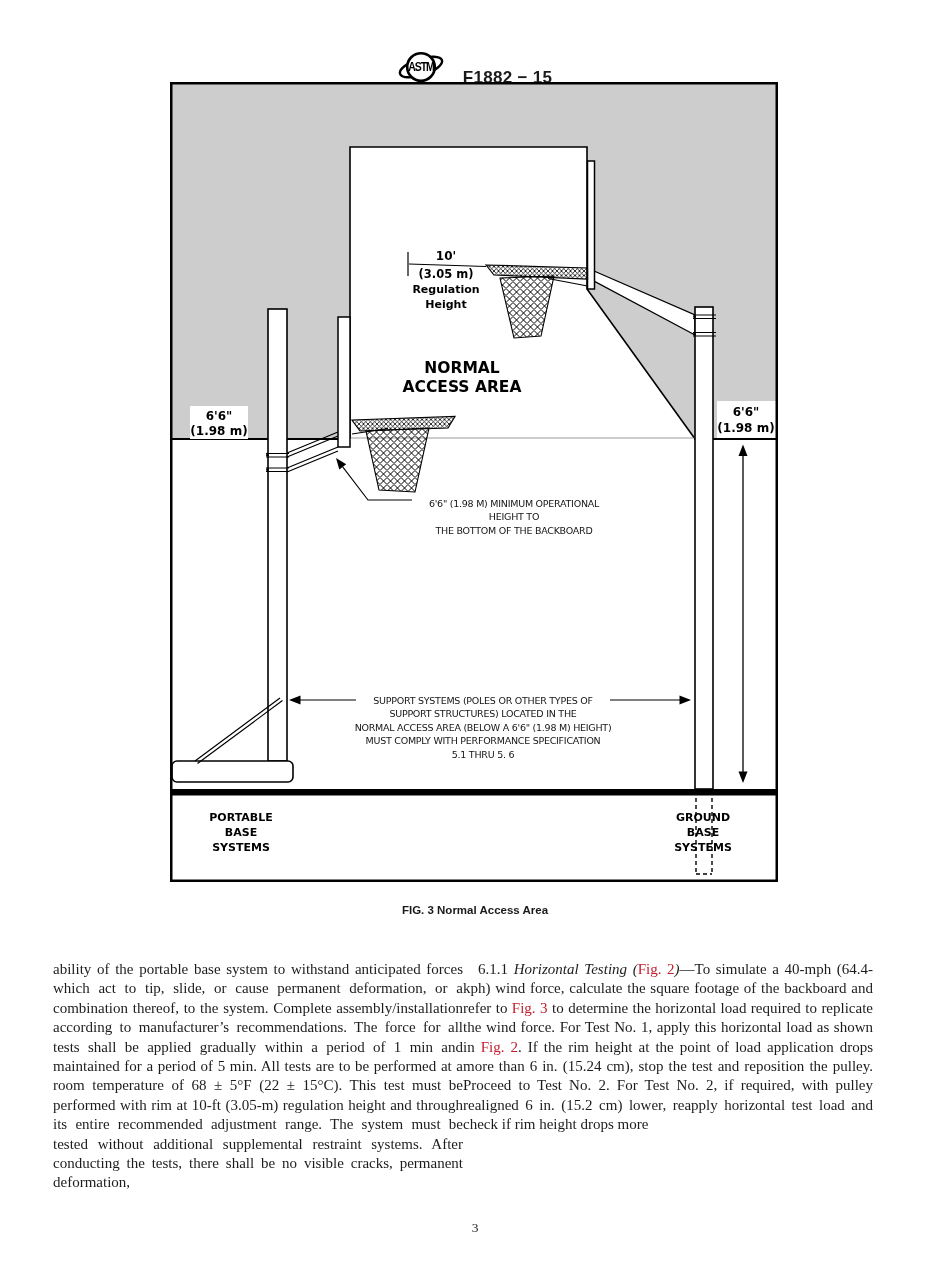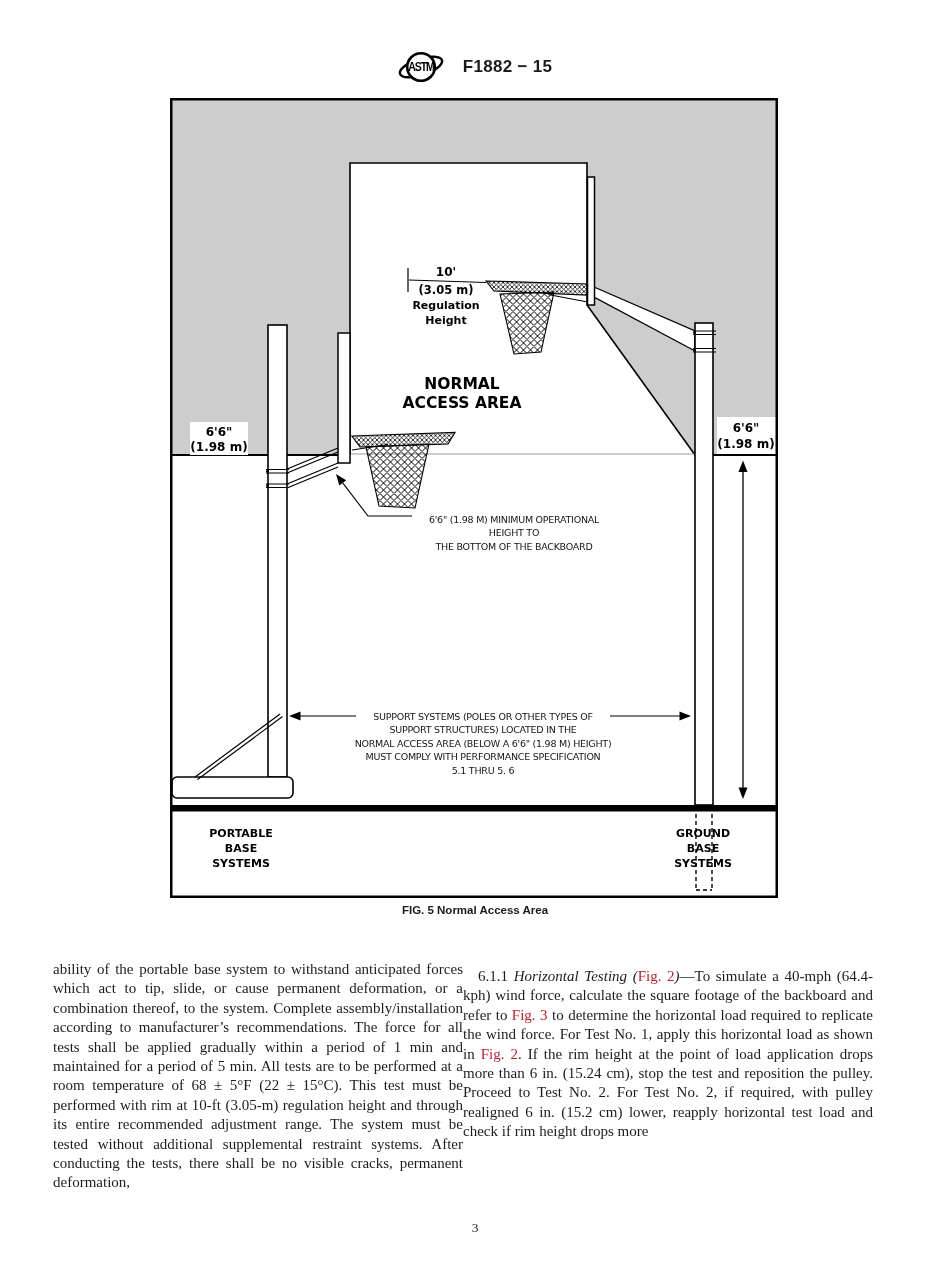--- a/index.html
+++ b/index.html
@@ -1,32 +1,32 @@
 <!DOCTYPE html>
 <html><head>
 <meta charset="utf-8">
 <style>
   html,body{margin:0;padding:0;background:#888;}
   .page{position:relative;width:950px;height:1272px;background:#ffffff;margin:0 auto;
         font-family:"Liberation Serif",serif;color:#111;overflow:hidden;}
   
   .hdr{position:absolute;top:46px;left:0;right:0;display:flex;justify-content:center;
-       align-items:center;gap:9px;}
+       align-items:flex-end;gap:9px;}
   .hdr .title{font-family:"Liberation Sans",sans-serif;font-weight:bold;font-size:17px;
        letter-spacing:.3px;color:#1a1a1a;margin-left:10px;}
   
-  .figwrap{position:absolute;left:170px;top:98px;width:608px;height:708px;}
+  .figwrap{position:absolute;left:170px;top:82px;width:608px;height:708px;}
   .figcap{position:absolute;top:904px;left:0;right:0;text-align:center;
        font-family:"Liberation Sans",sans-serif;font-weight:bold;font-size:11.5px;color:#1a1a1a;}
   
   .columns{position:absolute;left:53px;top:960px;width:844px;display:flex;}
   .col{width:410px;font-size:15px;line-height:19.4px;text-align:justify;
        font-family:"Liberation Serif",serif;color:#1c1c1c;}
   .col p{margin:0;hyphens:manual;}
-  .col p.indent{text-indent:15px;margin-top:7px;}
+  .col p.indent{text-indent:15px;}
   .red{color:#C22030;}
   i{font-style:italic;}
   .pageno{position:absolute;top:1220px;left:0;right:0;text-align:center;font-size:13.5px;
        font-family:"Liberation Serif",serif;color:#1c1c1c;}
   svg text{fill:#000;}
   .flabel{font-family:"DejaVu Sans",sans-serif;font-weight:bold;}
   .fnote{font-family:"DejaVu Sans",sans-serif;font-weight:normal;letter-spacing:-0.25px;fill:#141414;}
 </style>
 </head>
 <body>
@@ -128,21 +128,21 @@
       <text class="flabel" font-size="11" text-anchor="middle" x="533" y="739">GROUND</text>
       <text class="flabel" font-size="11" text-anchor="middle" x="533" y="754">BASE</text>
       <text class="flabel" font-size="11" text-anchor="middle" x="533" y="769">SYSTEMS</text>
 
       <path d="M526,709 V792 M542,709 V792 M526,792 H542" fill="none" stroke="#000" stroke-width="1.4" stroke-dasharray="4 3"></path>
 
       <rect x="1.25" y="1.25" width="605.5" height="797.5" fill="none" stroke="#000" stroke-width="2.5"></rect>
     </svg>
   </div>
 
-  <div class="figcap">FIG. 5 Normal Access Area</div>
+  <div class="figcap">FIG. 3 Normal Access Area</div>
 
   <div class="columns">
     <div class="col">
       <p>ability of the portable base system to withstand anticipated forces which act to tip, slide, or cause permanent deformation, or a combination thereof, to the system. Complete assembly/​installation according to manufacturer’s recommendations. The force for all tests shall be applied gradually within a period of 1 min and maintained for a period of 5 min. All tests are to be performed at a room temperature of 68 ± 5°F (22 ± 15°C). This test must be performed with rim at 10-ft (3.05-m) regulation height and through its entire recommended adjust­ment range. The system must be tested without additional supplemental restraint systems. After conducting the tests, there shall be no visible cracks, permanent deformation,</p>
     </div>
     <div class="col">
       <p class="indent"><span>6.1.1 </span><i>Horizontal Testing (</i><span class="red">Fig. 2</span><i>)</i><span>—To simulate a 40-mph (64.4-kph) wind force, calculate the square footage of the backboard and refer to </span><span class="red">Fig. 3</span><span> to determine the horizontal load required to replicate the wind force. For Test No. 1, apply this horizontal load as shown in </span><span class="red">Fig. 2</span><span>. If the rim height at the point of load application drops more than 6 in. (15.24 cm), stop the test and reposition the pulley. Proceed to Test No. 2. For Test No. 2, if required, with pulley realigned 6 in. (15.2 cm) lower, reapply horizontal test load and check if rim height drops more</span></p>
     </div>
   </div>
 

